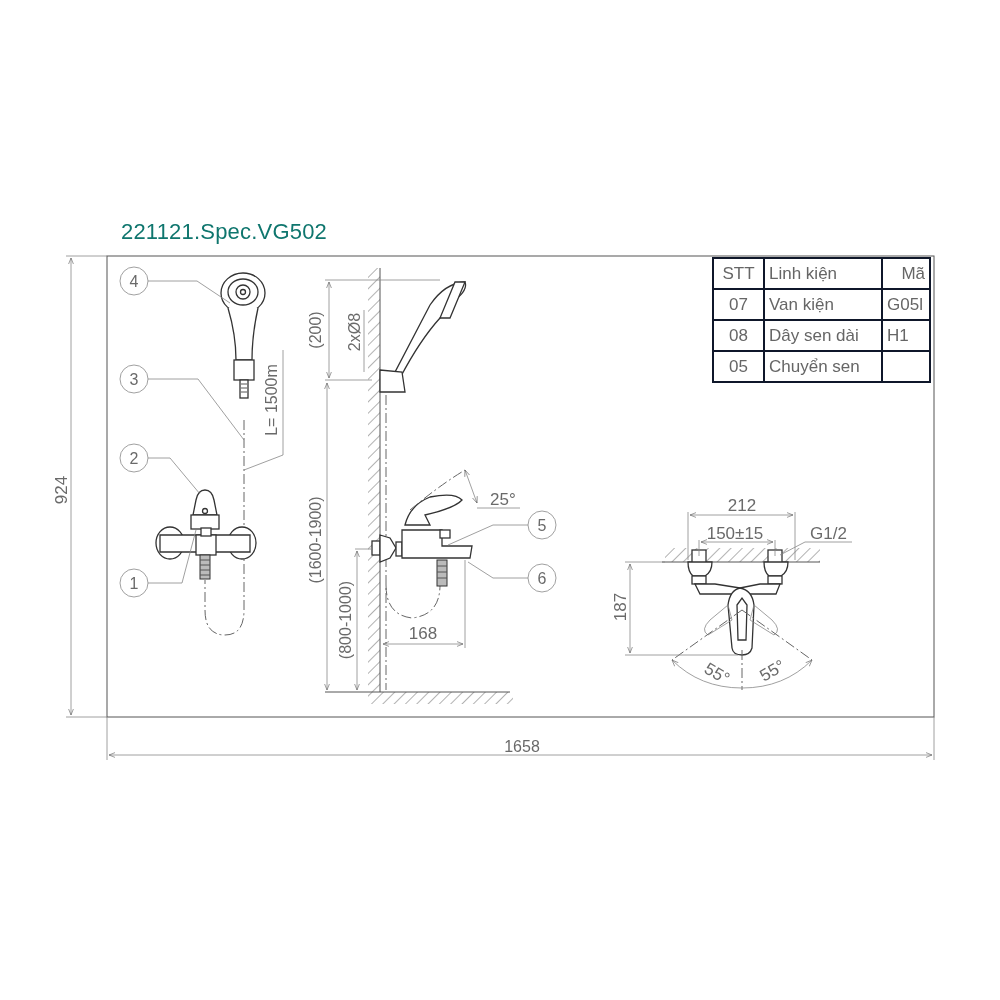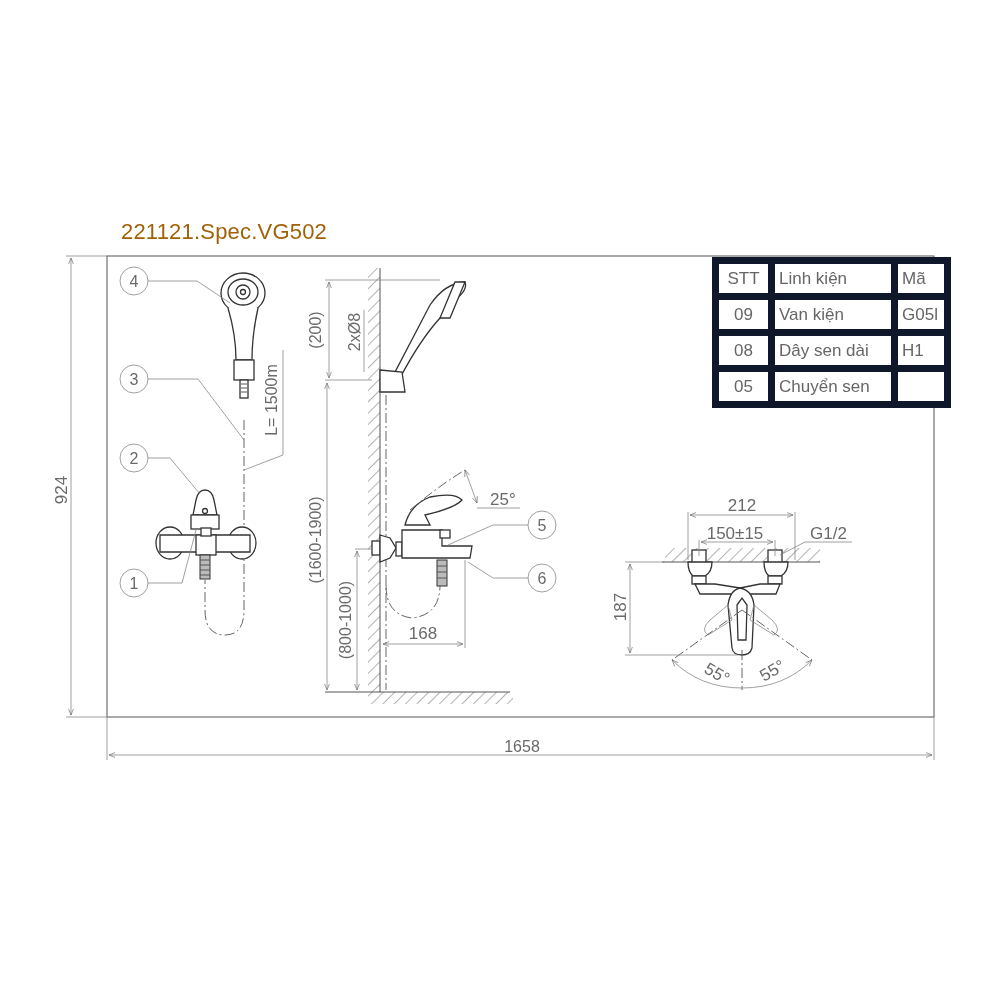--- a/index.html
+++ b/index.html
@@ -1,30 +1,30 @@
 <!DOCTYPE html>
 <html><head>
 <meta charset="utf-8">
 <style>
   html, body { margin: 0; padding: 0; background: #ffffff; }
   body { width: 1000px; height: 1000px; position: relative; overflow: hidden; font-family: "Liberation Sans", sans-serif; color: #666; }
-  #title { position: absolute; left: 121px; top: 219px; font-size: 22px; color: #a16207; letter-spacing: 0.2px; font-family: "Liberation Sans", sans-serif; }
+  #title { position: absolute; left: 121px; top: 219px; font-size: 22px; color: #0f766e; letter-spacing: 0.2px; font-family: "Liberation Sans", sans-serif; }
   svg#drawing { position: absolute; left: 0; top: 0; width: 1000px; height: 1000px; }
   svg text { font-family: "Liberation Sans", sans-serif; fill: #6a6a6a; }
   .ln { stroke: #555; stroke-width: 1; fill: none; }
   .thin { stroke: #888; stroke-width: 0.8; fill: none; }
   .dash { stroke: #666; stroke-width: 1; fill: none; stroke-dasharray: 10 3 2 3; }
   .part { stroke: #333; stroke-width: 1.3; fill: #fff; }
   .hatch { stroke: #555; stroke-width: 0.9; }
   #parts-table { position: absolute; left: 712px; top: 257px; border-collapse: collapse; font-size: 17px; color: #666; background: #fff; }
-  #parts-table td { border: 7px solid #0f172a; padding: 0 4px; height: 29px; line-height: 29px; white-space: nowrap; }
+  #parts-table td { border: 2px solid #0f172a; padding: 0 4px; height: 29px; line-height: 29px; white-space: nowrap; }
   #parts-table td.c-stt { width: 41px; text-align: center; }
   #parts-table td.c-name { width: 108px; margin-left: 12px; }
   #parts-table td.c-code { width: 38px; }
-  #parts-table tr.hdr td.c-code { }
+  #parts-table tr.hdr td.c-code { text-align: right; }
 </style>
 </head>
 <body>
 
 <div id="title">221121.Spec.VG502</div>
 
 <svg id="drawing" viewBox="0 0 1000 1000" xmlns="http://www.w3.org/2000/svg">
   <defs>
     <pattern id="hatchV" width="8" height="8" patternUnits="userSpaceOnUse" patternTransform="rotate(45)">
       <line x1="0" y1="0" x2="0" y2="8" class="hatch"></line>
@@ -228,21 +228,21 @@
 </svg>
 
 <table id="parts-table">
   <tbody>
       <tr class="hdr">
     <td class="c-stt">STT</td>
     <td class="c-name">Linh kiện</td>
     <td class="c-code">Mã</td>
   </tr>
   <tr>
-    <td class="c-stt">09</td>
+    <td class="c-stt">07</td>
     <td class="c-name">Van kiện</td>
     <td class="c-code">G05l</td>
   </tr>
   <tr>
     <td class="c-stt">08</td>
     <td class="c-name">Dây sen dài</td>
     <td class="c-code">H1</td>
   </tr>
   <tr>
     <td class="c-stt">05</td>

